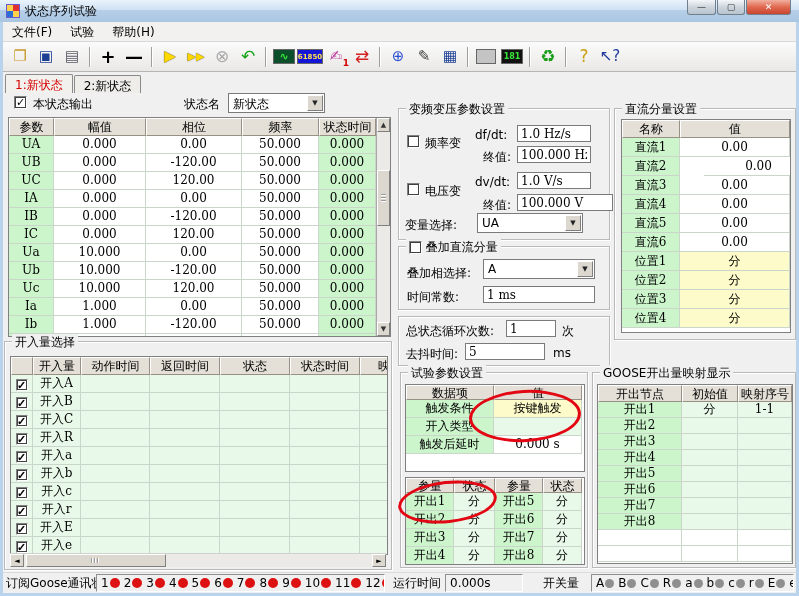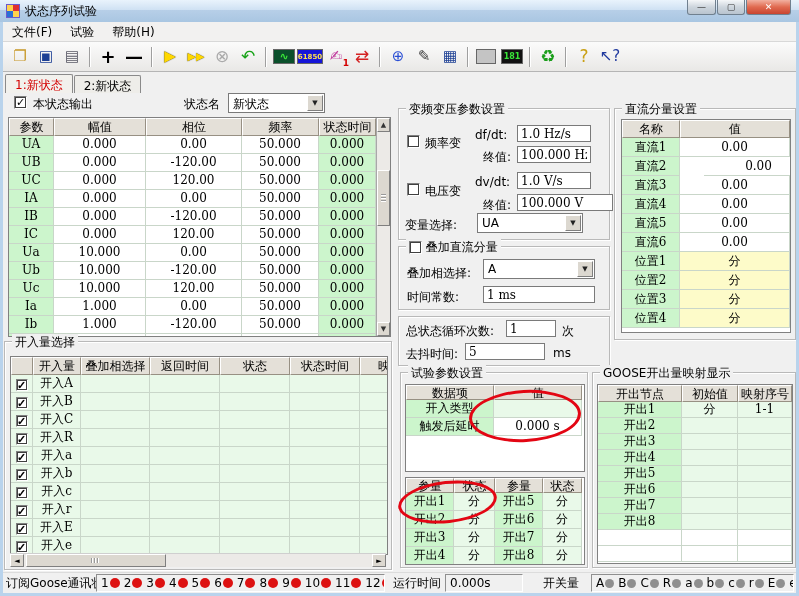--- a/index.html
+++ b/index.html
@@ -318,21 +318,21 @@
     </div>
   </div>
 
   <div class="group" style="left:4px;top:341px;width:388px;height:229px;">
     <span class="legend">开入量选择</span>
     <div class="tbl" style="left:5px;top:14px;width:378px;height:199px;">
       <div id="in-head">
           <div class="trow" style="height: 18px;">
             <div class="hcell" style="width: 22px; height: 18px; line-height: 17px;"></div>
             <div class="hcell" style="width: 48px; height: 18px; line-height: 17px;">开入量</div>
-            <div class="hcell" style="width: 69px; height: 18px; line-height: 17px;">叠加相选择</div>
+            <div class="hcell" style="width: 69px; height: 18px; line-height: 17px;">动作时间</div>
             <div class="hcell" style="width: 70px; height: 18px; line-height: 17px;">返回时间</div>
             <div class="hcell" style="width: 70px; height: 18px; line-height: 17px;">状态</div>
             <div class="hcell" style="width: 70px; height: 18px; line-height: 17px;">状态时间</div>
             <div class="hcell" style="width: 60px; height: 18px; line-height: 17px;">映射</div>
           </div>
         </div>
       <div id="in-body">
           <div class="trow" style="height: 18px;">
             <div class="dcell bg-pale" style="width: 22px; height: 18px; line-height: 17px;"><span class="cb checked" style="width: 12px; height: 12px; line-height: 11px; margin-top: 2px;"></span></div>
             <div class="dcell bg-pale" style="width: 48px; height: 18px; line-height: 17px;">开入A</div>
@@ -533,20 +533,24 @@
     <span class="legend">试验参数设置</span>
     <div class="tbl" style="left:4px;top:11px;width:180px;height:88px;">
       <div id="tp-head">
           <div class="trow" style="height: 15px;">
             <div class="hcell" style="width: 88px; height: 15px; line-height: 14px;">数据项</div>
             <div class="hcell" style="width: 88px; height: 15px; line-height: 14px;">值</div>
           </div>
         </div>
         <div id="tp-body">
           <div class="trow" style="height: 18px;">
+            <div class="dcell bg-green" style="width: 88px; height: 18px; line-height: 17px;">触发条件</div>
+            <div class="dcell bg-yellow" style="width: 88px; height: 18px; line-height: 17px;">按键触发</div>
+          </div>
+          <div class="trow" style="height: 18px;">
             <div class="dcell bg-green" style="width: 88px; height: 18px; line-height: 17px;">开入类型</div>
             <div class="dcell bg-pale" style="width: 88px; height: 18px; line-height: 17px;"></div>
           </div>
           <div class="trow" style="height: 18px;">
             <div class="dcell bg-green" style="width: 88px; height: 18px; line-height: 17px;">触发后延时</div>
             <div class="dcell bg-white" style="width: 88px; height: 18px; line-height: 17px;">0.000 s</div>
           </div>
         </div>
     </div>
     <div class="tbl" style="left:4px;top:104px;width:180px;height:88px;">

